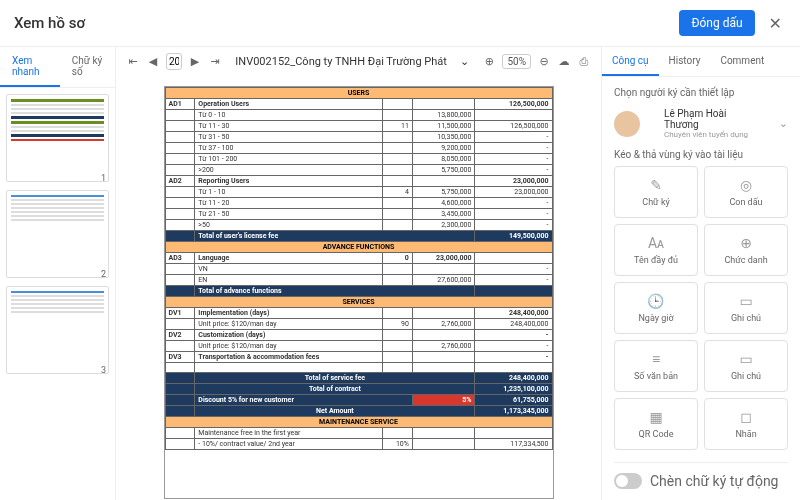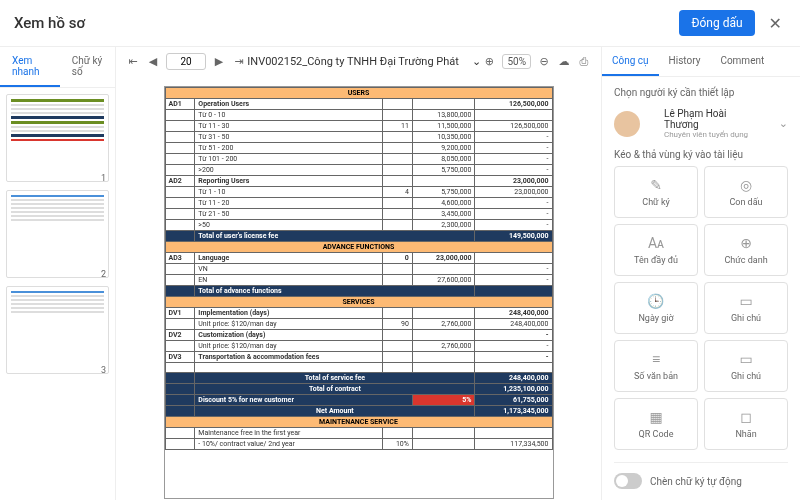--- a/index.html
+++ b/index.html
@@ -18,21 +18,21 @@
 .thumb{border:1px solid #ddd;border-radius:2px;background:#fff;height:88px;position:relative;cursor:pointer;padding:4px}
 .thumb-num{position:absolute;bottom:-2px;right:2px;font-size:9px;color:#666}
 .thumb-lines{display:flex;flex-direction:column;gap:2px}
 .thumb-line{height:2px;background:#ddd}
 .thumb .hdr{background:#6b8e23;height:3px}
 .thumb .dark{background:#1f3a5f;height:3px}
 .center{flex:1;display:flex;flex-direction:column;border-right:1px solid #eee}
 .toolbar{display:flex;align-items:center;justify-content:space-between;padding:6px 10px;font-size:11px;color:#555}
 .tb-left,.tb-right{display:flex;align-items:center;gap:6px}
 .tb-icon{width:14px;height:14px;display:inline-flex;align-items:center;justify-content:center;cursor:pointer;color:#666}
-.page-input{width:40px;border:1px solid #ccc;border-radius:3px;text-align:center;font-size:10px;padding:2px}
+.page-input{width:16px;border:1px solid #ccc;border-radius:3px;text-align:center;font-size:10px;padding:2px}
 .doc-title{font-size:11px;color:#333;display:flex;align-items:center;gap:13px;cursor:pointer}
 .viewer{flex:1;overflow:auto;padding:10px;background:#fff;display:flex;justify-content:center}
 .page{width:390px;background:#fff;border:1px solid #999}
 .page table{width:100%;border-collapse:collapse;font-size:7px}
 .page td,.page th{border:1px solid #666;padding:1px 3px;height:10px}
 .section-hdr{background:#fdba74;color:#000;text-align:center;font-weight:bold}
 .row-label{text-align:left;padding-left:20px}
 .row-bold td{font-weight:bold}
 .total-dark{background:#1f3a5f;color:#fff;font-weight:bold}
 .total-dark td{color:#fff}
@@ -169,21 +169,21 @@
               </tr>
           <tr>
                 <td></td>
                 <td class="row-label">Từ 31 - 50</td>
                 <td></td>
                 <td class="num">10,350,000</td>
                 <td class="num">-</td>
               </tr>
           <tr>
                 <td></td>
-                <td class="row-label">Từ 51 - 200</td>
+                <td class="row-label">Từ 37 - 100</td>
                 <td></td>
                 <td class="num">9,200,000</td>
                 <td class="num">-</td>
               </tr>
           <tr>
                 <td></td>
                 <td class="row-label">Từ 101 - 200</td>
                 <td></td>
                 <td class="num">8,050,000</td>
                 <td class="num">-</td>
@@ -407,17 +407,17 @@
             <span class="ico">▦</span>
             <span class="lbl">QR Code</span>
           </div>
           <div class="sig-tile">
             <span class="ico">◻</span>
             <span class="lbl">Nhãn</span>
           </div>
         </div>
       <div class="toggle-row">
         <div class="toggle"></div>
-        <span style="font-size:10px;color:#666">Chèn chữ ký tự động</span>
+        <span style="font-size:14px;color:#666">Chèn chữ ký tự động</span>
       </div>
     </div>
   </div>
 </div>
 
 </body></html>

